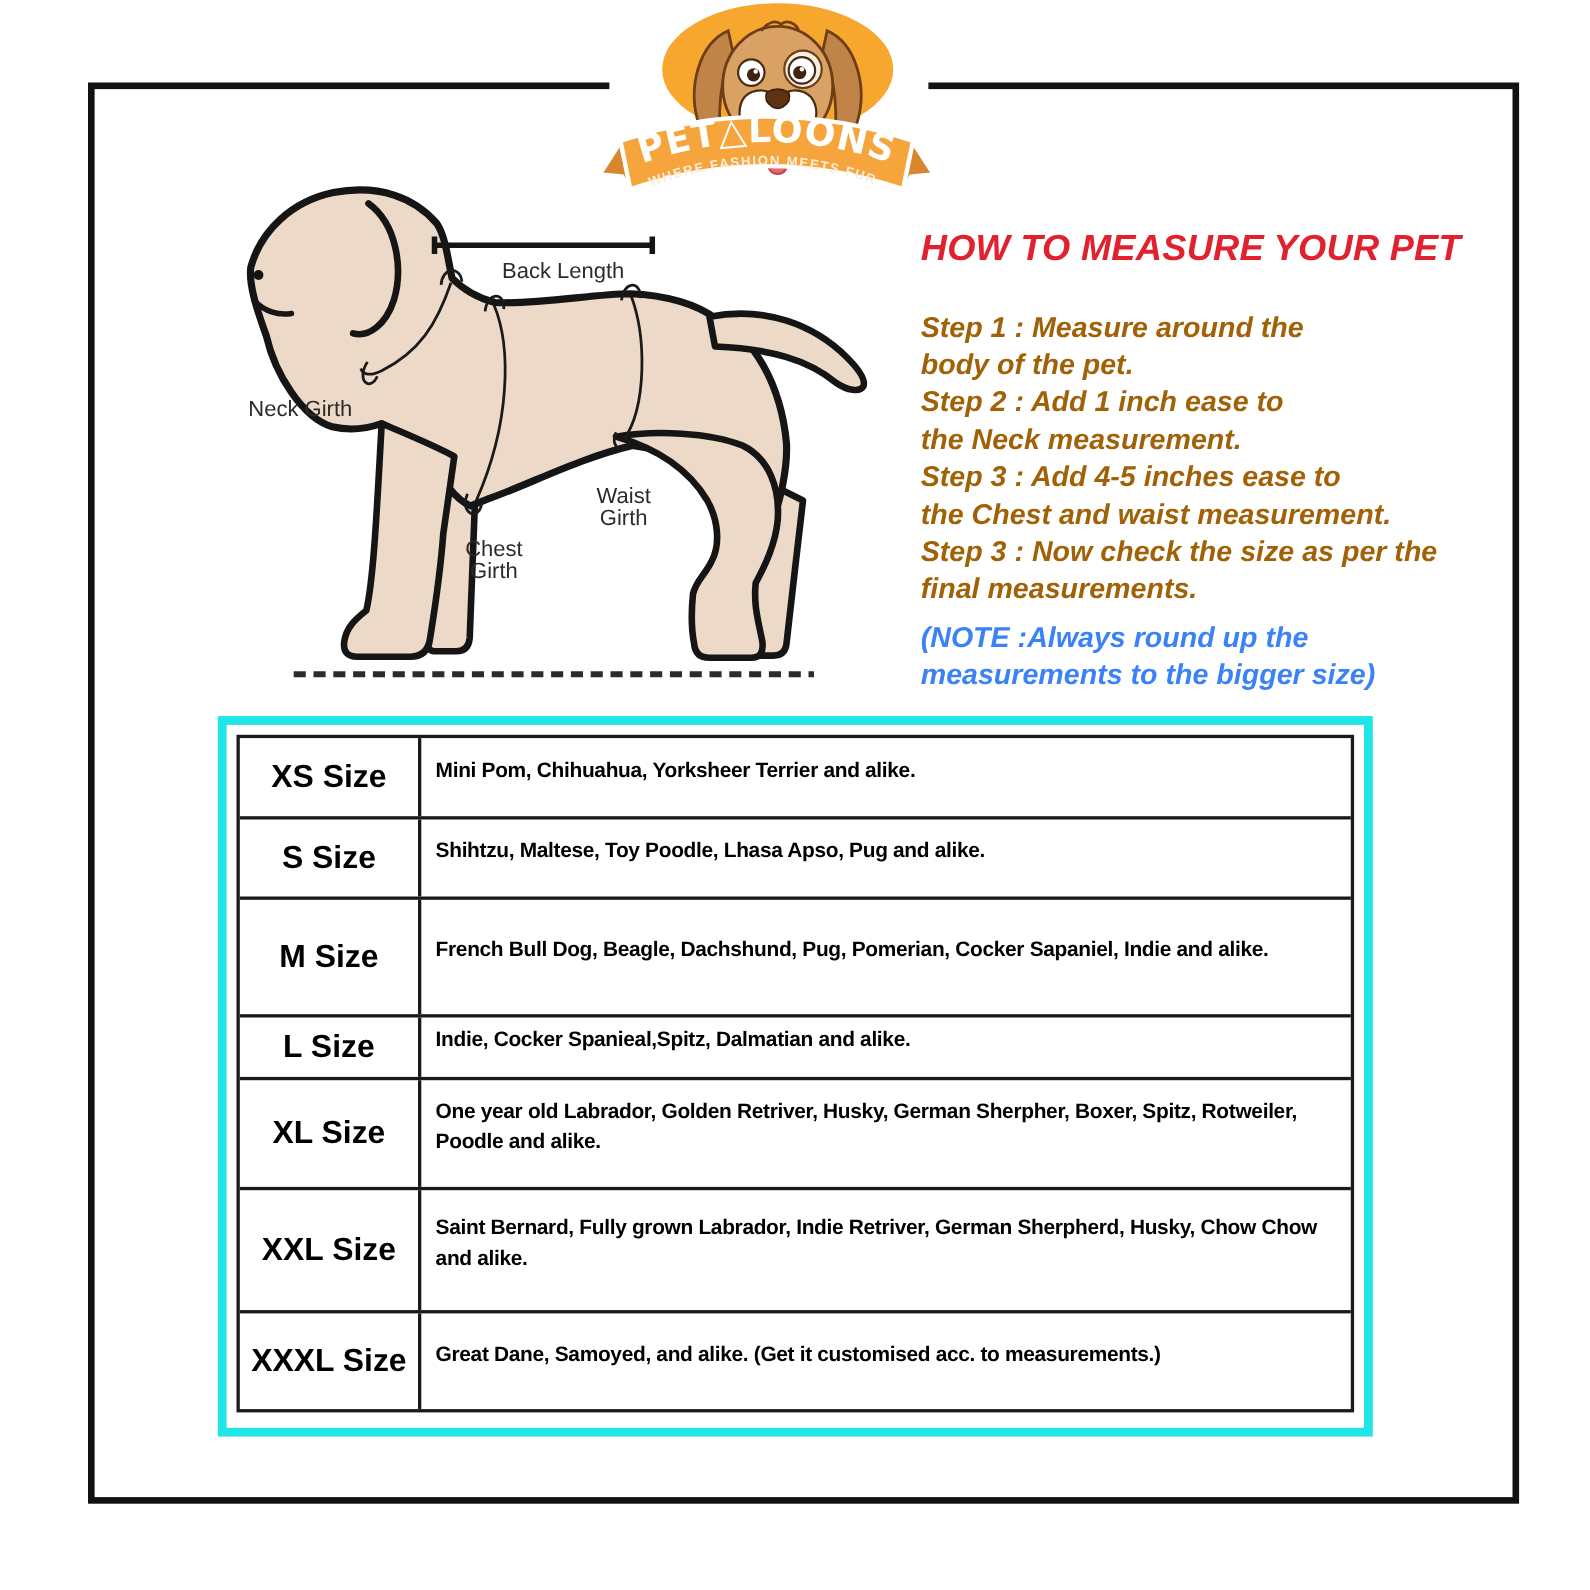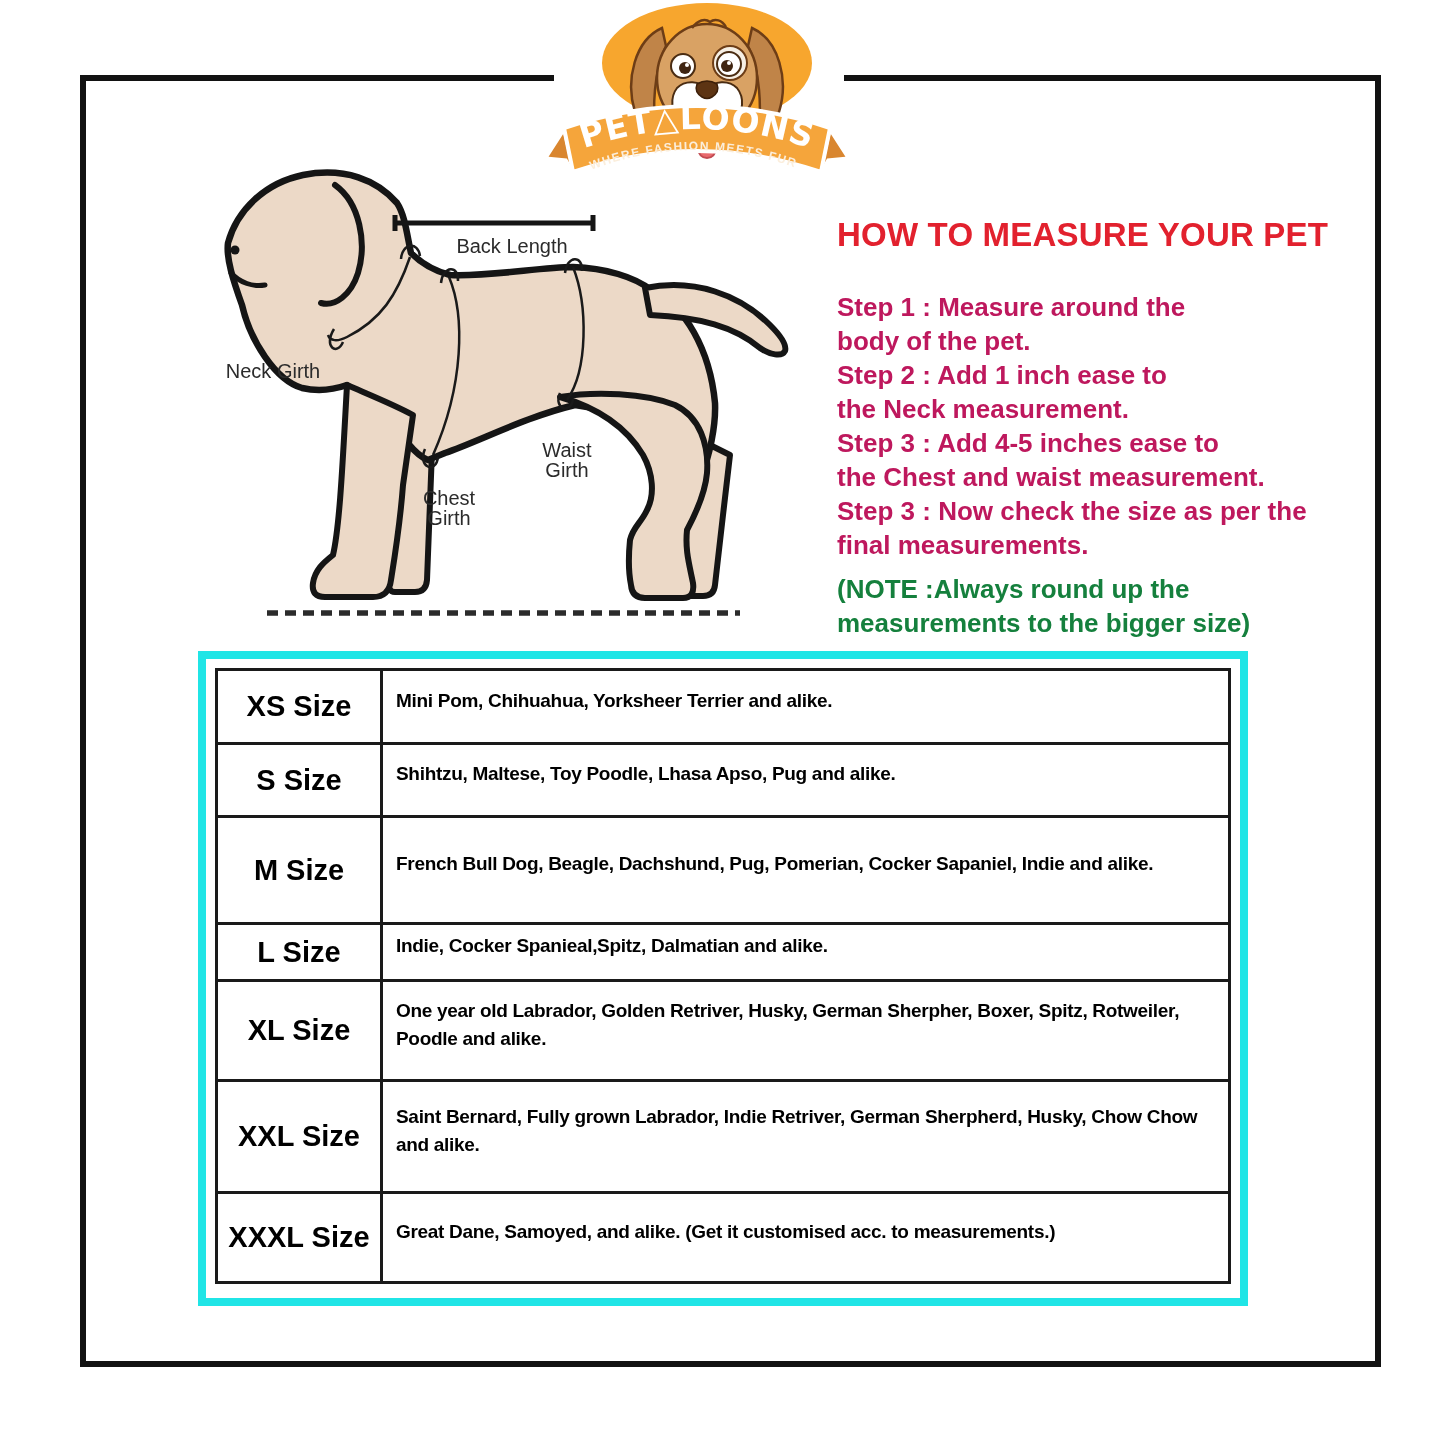--- a/index.html
+++ b/index.html
@@ -6,26 +6,26 @@
   #canvas{position:relative;width:1445px;height:1445px;background:#ffffff;overflow:hidden;
           font-family:"Liberation Sans", sans-serif;}
   .frame{position:absolute;left:80px;top:75px;width:1301px;height:1292px;
          border:6px solid #121212;box-sizing:border-box;background:transparent;}
   
   .logo{position:absolute;left:540px;top:0px;width:320px;height:218px;z-index:5;}
   
   .dogdiag{position:absolute;left:195px;top:155px;width:620px;height:480px;z-index:2;}
   .dogdiag text{font-family:"Liberation Sans", sans-serif;fill:#2b2b2b;font-size:20px;}
   
-  .howto{position:absolute;left:837px;top:216px;width:545px;z-index:2;}
+  .howto{position:absolute;left:837px;top:206px;width:545px;z-index:2;font-style:italic;}
   .howto h1{margin:0;font-size:33px;font-weight:bold;color:#E2212E;letter-spacing:.2px;
             font-family:"Liberation Sans", sans-serif;}
-  .howto .steps{margin:36px 0 0 0;font-size:26px;font-weight:bold;color:#be185d;
+  .howto .steps{margin:36px 0 0 0;font-size:26px;font-weight:bold;color:#a16207;
                 line-height:34px;white-space:pre-line;}
-  .howto .note{margin:10px 0 0 0;font-size:26px;font-weight:bold;color:#15803d;
+  .howto .note{margin:10px 0 0 0;font-size:26px;font-weight:bold;color:#3b82f6;
                line-height:34px;white-space:pre-line;}
   
   .tablewrap{position:absolute;left:198px;top:651px;width:1050px;z-index:2;
              border:8px solid #20E5E6;box-sizing:border-box;background:#ffffff;
              padding:9px 9px 14px 9px;}
   .ttable{border:3px solid #1a1a1a;}
   .trow{display:flex;align-items:stretch;box-sizing:border-box;}
   .trow + .trow{border-top:3px solid #1a1a1a;}
   .tcell{display:flex;align-items:center;box-sizing:border-box;color:#000000;}
   .tcell.size{flex:0 0 165px;justify-content:center;border-right:3px solid #1a1a1a;

